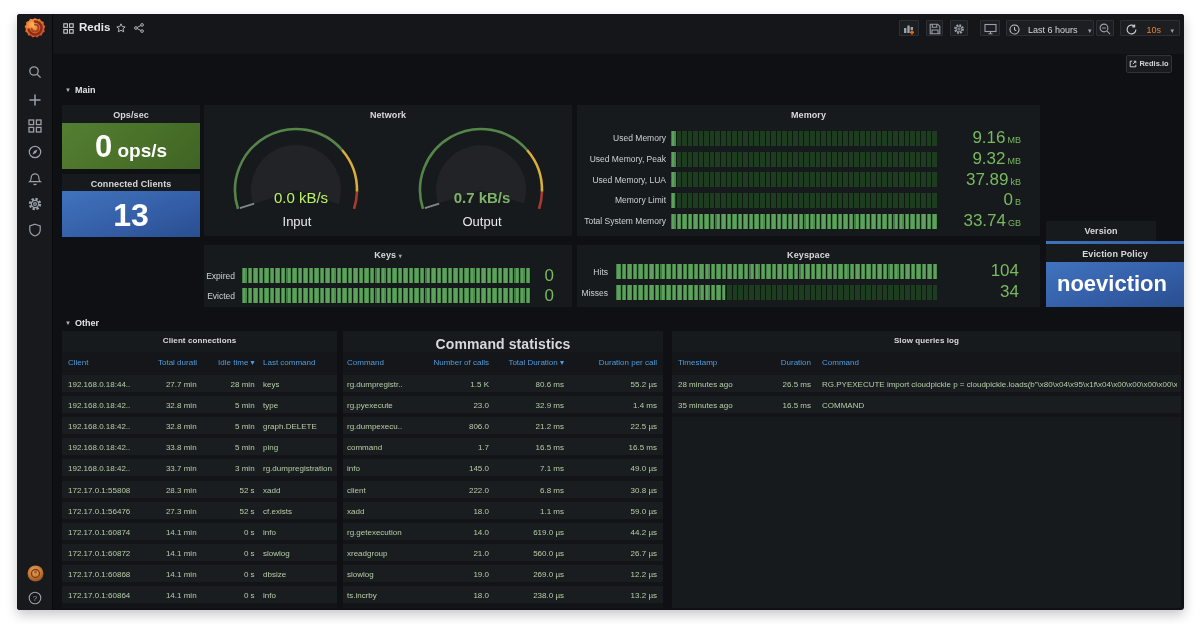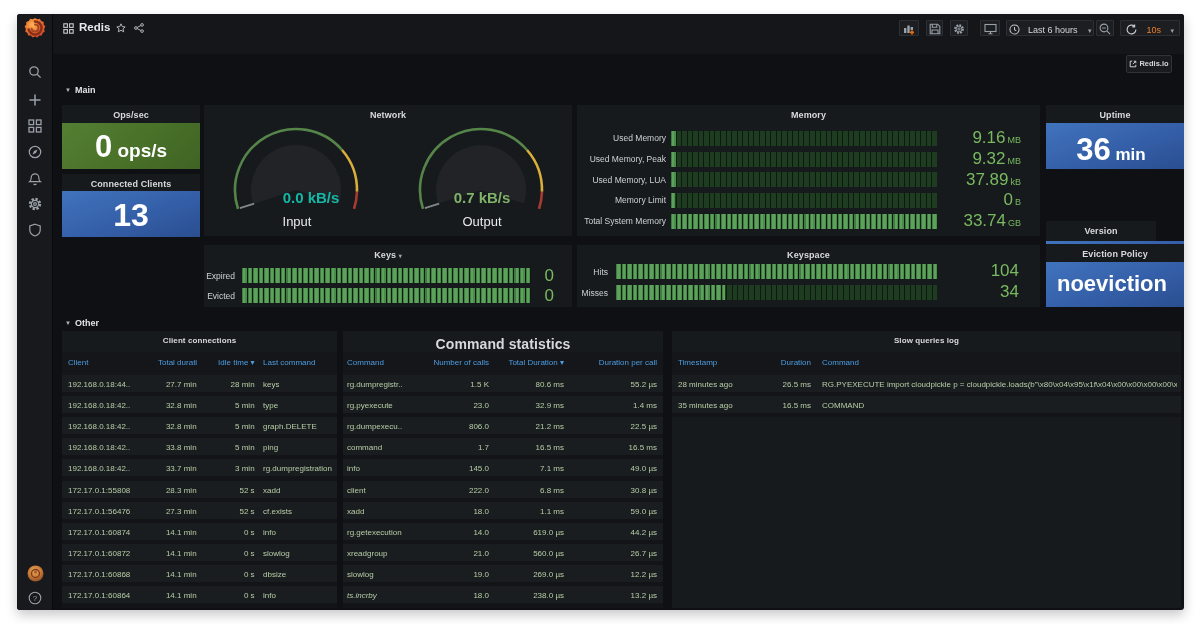--- a/index.html
+++ b/index.html
@@ -183,21 +183,21 @@
         <path d="M50.15 98.60 L35.89 103.23" stroke="#83868b" stroke-width="1.8"></path>
       </g>
       <g>
         <path d="M255.60 91.95 A22.5 22.5 0 1 1 298.60 91.95" fill="none" stroke="#212327" stroke-width="45"></path>
         <path d="M219.00 103.85 A61 61 0 0 1 323.04 44.98" fill="none" stroke="#568549" stroke-width="2.6"></path>
         <path d="M323.04 44.98 A61 61 0 0 1 337.98 86.70" fill="none" stroke="#d9ae3b" stroke-width="2.6"></path>
         <path d="M337.98 86.70 A61 61 0 0 1 335.01 103.85" fill="none" stroke="#a93a32" stroke-width="2.6"></path>
         <path d="M235.15 98.60 L220.89 103.23" stroke="#83868b" stroke-width="1.8"></path>
       </g>
     </svg>
-    <div class="abs" style="left:57px;top:84px;width:100px;text-align:center;color:#14b8a6;font-size:15px;font-weight:bold;">0.0 kB/s</div>
+    <div class="abs" style="left:47px;top:84px;width:100px;text-align:center;color:#bef264;font-size:15px;font-weight:normal;">0.0 kB/s</div>
     <div class="abs" style="left:43px;top:109px;width:100px;text-align:center;color:#e8e9ea;font-size:13px;">Input</div>
     <div class="abs" style="left:228px;top:84px;width:100px;text-align:center;color:#80b269;font-size:15px;font-weight:bold;">0.7 kB/s</div>
     <div class="abs" style="left:228px;top:109px;width:100px;text-align:center;color:#e8e9ea;font-size:13px;">Output</div>
   </div>
 
   <div class="panel" style="left:560px;top:91px;width:463px;height:131px;">
     <div class="ptitle">Memory</div>
     <div class="glabel" style="left:0;top:28px;width:89px;">Used Memory</div>
     <div class="bar-dim" style="left:94px;top:25.5px;width:266px;height:15px;"></div>
     <div class="bar-lit" style="left:94px;top:25.5px;width:6px;height:15px;"></div>
@@ -212,25 +212,20 @@
     <div class="gval" style="top:64.5px;right:19px;"><span class="num">37.89</span><span class="unit">kB</span></div>
     <div class="glabel" style="left:0;top:90px;width:89px;">Memory Limit</div>
     <div class="bar-dim" style="left:94px;top:87.5px;width:266px;height:15px;"></div>
     <div class="bar-lit" style="left:94px;top:87.5px;width:4px;height:15px;"></div>
     <div class="gval" style="top:85px;right:19px;"><span class="num">0</span><span class="unit">B</span></div>
     <div class="glabel" style="left:0;top:111px;width:89px;">Total System Memory</div>
     <div class="bar-lit" style="left:94px;top:108.5px;width:266px;height:15px;"></div>
     <div class="gval" style="top:106px;right:19px;"><span class="num">33.74</span><span class="unit">GB</span></div>
   </div>
 
-  <div class="panel" style="left:1029px;top:91px;width:138px;height:64px;">
-    <div class="ptitle">Uptime</div>
-    <div class="blue-body" style="top:18px;width:138px;height:46px;"></div>
-    <div class="statval" style="top:28.5px;left:-4px;font-size:31px;line-height:31px;">36<span style="font-size:17px;"> min</span></div>
-  </div>
 
   <div class="panel" style="left:1029px;top:159px;width:110px;height:62px;margin-top:48px;">
     <div class="ptitle">Version</div>
     <div class="blue-body" style="top:19.5px;width:138px;height:42px;"></div>
   </div>
 
   <div class="panel" style="left:1029px;top:230px;width:138px;height:63px;">
     <div class="ptitle">Eviction Policy</div>
     <div class="blue-body" style="top:18.3px;width:138px;height:44.4px;"></div>
     <div class="statval" style="top:29px;left:-3px;font-size:22px;line-height:22px;">noeviction</div>
@@ -426,21 +421,21 @@
         </div>
         <div class="trow">
           <span class="c" style="width:4px;"></span>
           <span class="c" style="width:80px;">slowlog</span>
           <span class="c rt" style="width:62px;">19.0</span>
           <span class="c rt" style="width:75px;">269.0 µs</span>
           <span class="c rt" style="width:93px;">12.2 µs</span>
         </div>
         <div class="trow">
           <span class="c" style="width:4px;"></span>
-          <span class="c" style="width:80px;font-style:italic;">ts.incrby</span>
+          <span class="c" style="width:80px;">ts.incrby</span>
           <span class="c rt" style="width:62px;">18.0</span>
           <span class="c rt" style="width:75px;">238.0 µs</span>
           <span class="c rt" style="width:93px;">13.2 µs</span>
         </div>
       </div>
   </div>
 
   <div class="panel tbl" style="left:655px;top:317px;width:509px;height:277px;">
     <div class="ptitle" style="font-size:8px;">Slow queries log</div>
     <div class="abs" style="top:21px;width:100%;">

